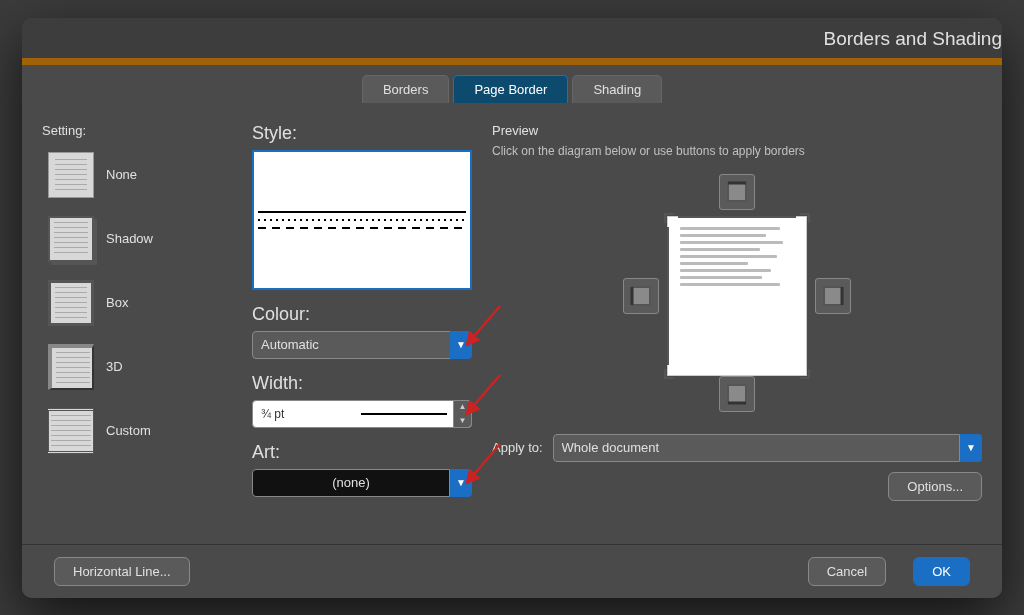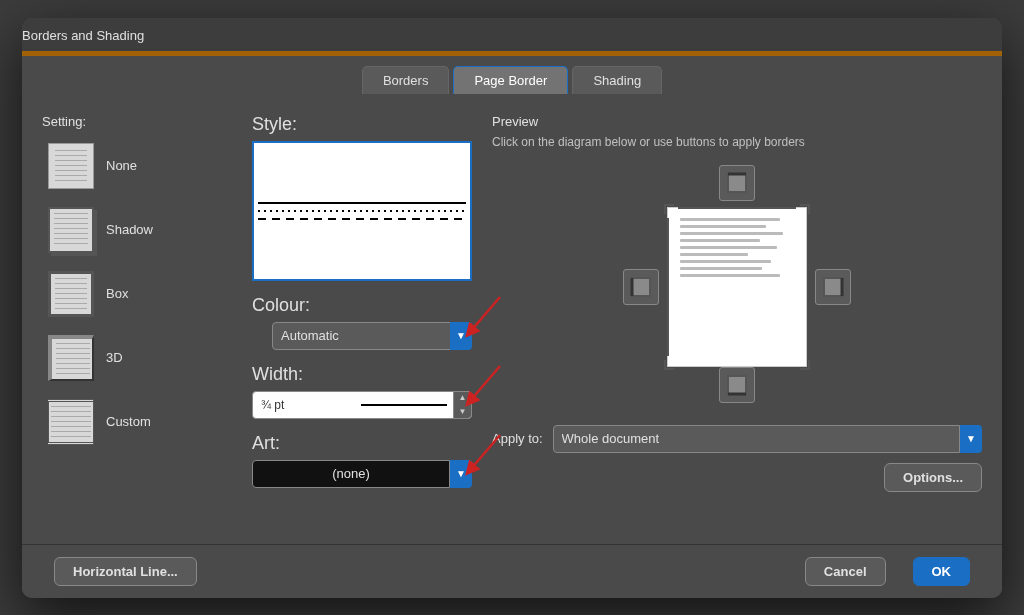--- a/index.html
+++ b/index.html
@@ -18,46 +18,46 @@
       border-radius: 10px;
       width: 980px;
       min-height: 580px;
       display: flex;
       flex-direction: column;
       box-shadow: 0 20px 60px rgba(0,0,0,0.7);
       overflow: hidden;
     }
     .title-bar {
       background: #3d3d3d;
-      text-align: left;
+      text-align: right;
       padding: 10px 0 8px;
-      font-size: 13px;
-      color: #e0e0e0;
-      border-bottom: 5px solid #a16207;
+      font-size: 19px;
+      color: #e0e0e0;
+      border-bottom: 7px solid #a16207;
     }
     .tabs-row {
       display: flex;
       justify-content: center;
       padding: 10px 0 0;
       gap: 0;
       background: #4a4a4a;
     }
     .tab {
       padding: 6px 20px;
       border-radius: 5px 5px 0 0;
       cursor: pointer;
       font-size: 13px;
       color: #e0e0e0;
       background: #5a5a5a;
       border: 1px solid #666;
       border-bottom: none;
       margin: 0 2px;
     }
     .tab.active {
-      background: #737373;
+      background: #0c4a6e;
       color: #fff;
       border-color: #1a6fc4;
     }
     .content-area {
       display: flex;
       flex: 1;
       padding: 20px;
       gap: 20px;
     }
     
@@ -413,21 +413,20 @@
     .footer-right {
       display: flex;
       gap: 27px;
     }
     .btn {
       padding: 6px 18px;
       border-radius: 6px;
       font-size: 13px;
       cursor: pointer;
       border: 1px solid #888;
-      font-weight: bold;
     }
     .btn-default {
       background: #5a5a5a;
       color: #e0e0e0;
     }
     .btn-primary {
       background: #1a6fc4;
       color: white;
       border-color: #1a6fc4;
     }
@@ -489,21 +488,21 @@
       <div class="panel-sublabel">Style:</div>
 
       <div class="style-list">
         <div class="style-line solid"></div>
         <div class="style-line dotted"></div>
         <div class="style-line dashed"></div>
       </div>
 
       <div class="panel-sublabel">Colour:</div>
       <div class="arrow-container" style="position:relative; margin-bottom:14px;">
-        <div class="select-row" style="margin-bottom:0; position:relative;margin-left:20px;">
+        <div class="select-row" style="margin-bottom:0; position:relative;">
           <select class="select-field" style="width:100%; padding-right:26px;"><option>Automatic</option><option>Black</option><option>Red</option><option>Blue</option><option>Green</option></select>
           <div class="select-arrow">▼</div>
         </div>
 
         <div style="position:absolute; right:-38px; top:-30px; pointer-events:none;">
           <svg width="50" height="50" viewBox="0 0 50 50">
             <defs>
               <marker id="arrowhead1" markerWidth="6" markerHeight="6" refX="3" refY="3" orient="auto">
                 <polygon points="0 0, 6 3, 0 6" fill="#cc2222"></polygon>
               </marker>

